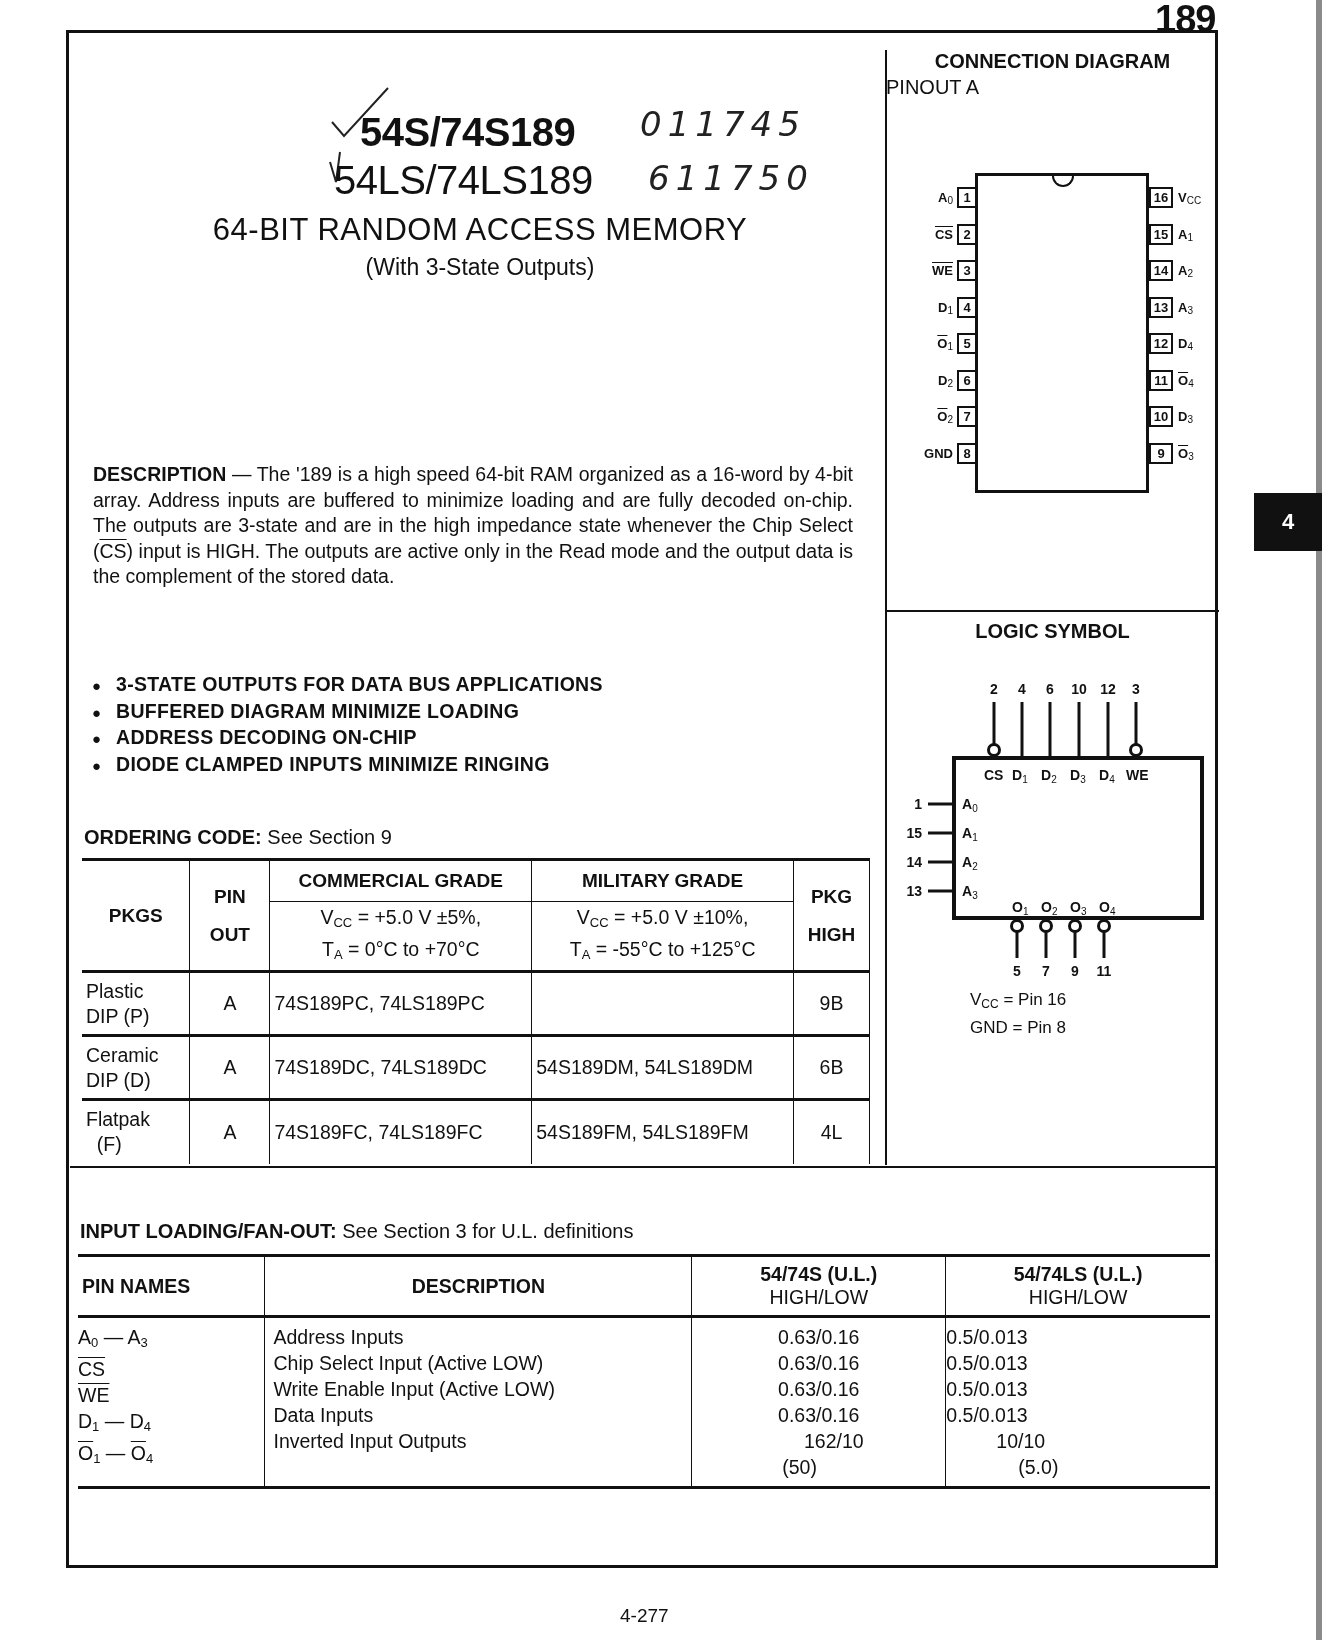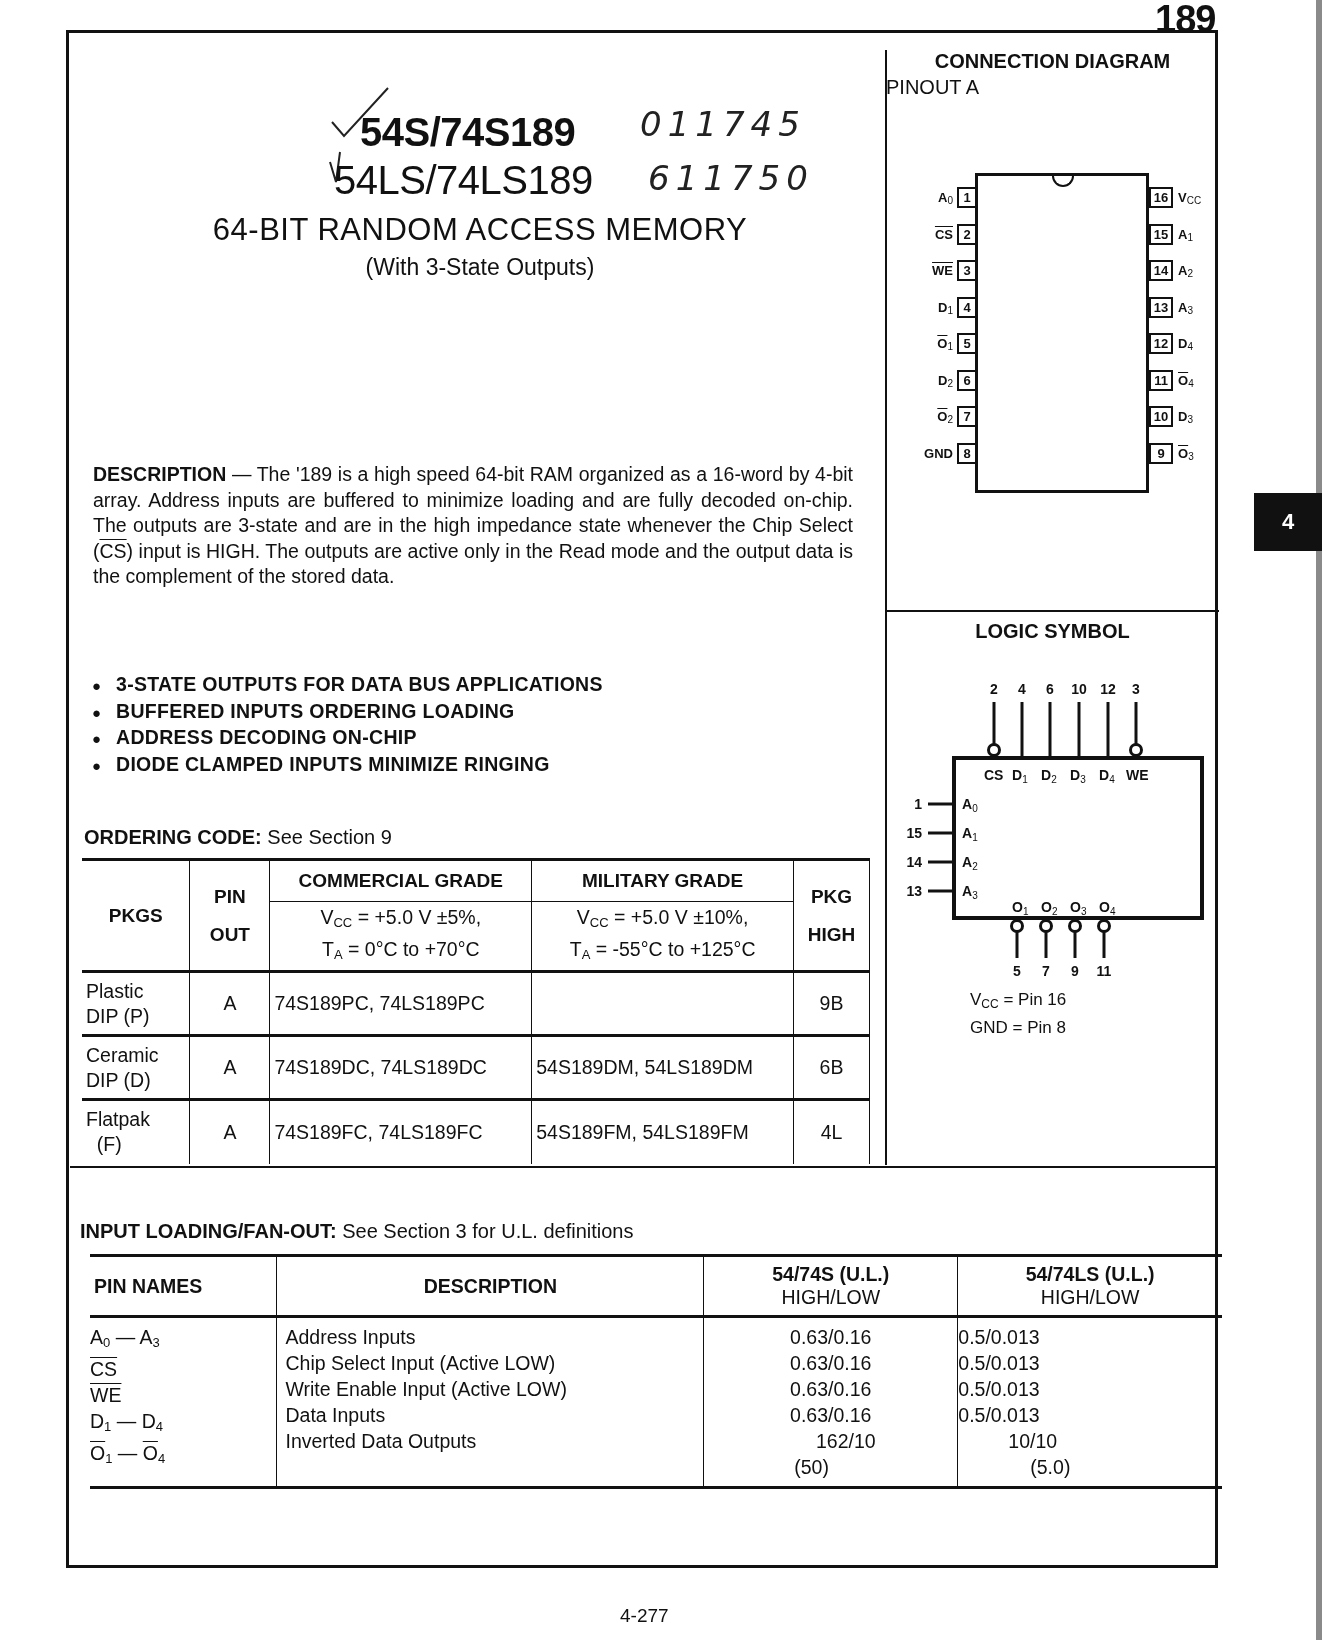--- a/index.html
+++ b/index.html
@@ -60,21 +60,21 @@
   .oc-table th { font-weight: bold; font-size: 19px; }
   .oc-table .hline-thick { border-top: 3px solid #111; }
   .oc-table td { padding: 2px 4px; }
   .oc-table .center { text-align: center; }
   .oc-table sub { font-size: 13px; vertical-align: -3px; }
 
   
   .il-rule-top { position: absolute; left: 70px; top: 1166px; width: 1148px; height: 2px; background: #111; }
   .il-title { position: absolute; left: 80px; top: 1220px; font-size: 20px; }
   .il-title b { font-weight: bold; }
-  .il-table { position: absolute; left: 78px; top: 1254px; width: 1132px; font-size: 19.5px; margin-left: 12px; }
+  .il-table { position: absolute; left: 78px; top: 1254px; width: 1132px; font-size: 19.5px; }
   .il-table th { font-weight: bold; font-size: 19.5px; padding: 6px 4px; border-top: 3px solid #111; border-bottom: 3px solid #111; }
   .il-table th, .il-table td { border-left: 1.5px solid #111; }
   .il-table th:first-child, .il-table td:first-child { border-left: none; }
   .il-table th .hl { font-weight: normal; display: block; }
   .il-table td { vertical-align: top; line-height: 26px; padding-top: 6px; padding-bottom: 6px; border-bottom: 3px solid #111; }
   .il-table sub { font-size: 13px; vertical-align: -3px; }
   .obar { text-decoration: overline; }
 </style>
 </head>
 <body>
@@ -95,21 +95,21 @@
 <div class="part2">54LS/74LS189</div>
 <div class="hand hand1">011745</div>
 <div class="hand hand2">611750</div>
 <div class="subtitle">64-BIT RANDOM ACCESS MEMORY</div>
 <div class="subtitle2">(With 3-State Outputs)</div>
 
 <p class="desc"><b>DESCRIPTION</b><span> — The '189 is a high speed 64-bit RAM organized as a 16-word by 4-bit array. Address inputs are buffered to minimize loading and are fully decoded on-chip. The outputs are 3-state and are in the high impedance state whenever the Chip Select (</span><span class="ov">CS</span><span>) input is HIGH. The outputs are active only in the Read mode and the output data is the complement of the stored data.</span></p>
 
 <ul class="features">
   <li>3-STATE OUTPUTS FOR DATA BUS APPLICATIONS</li>
-  <li>BUFFERED INPUTS ORDERING LOADING</li>
+  <li>BUFFERED DIAGRAM MINIMIZE LOADING</li>
   <li>ADDRESS DECODING ON-CHIP</li>
   <li>DIODE CLAMPED INPUTS MINIMIZE RINGING</li>
 </ul>
 
 <div class="cd-title">CONNECTION DIAGRAM</div>
 <div class="cd-sub">PINOUT A</div>
 <div class="chip"></div>
 <div class="notch"></div>
 <div id="cd-pins">
     <div class="pin pin-left" style="top: 187px;">1</div>
@@ -274,21 +274,21 @@
       <div class="obar">CS</div>
       <div class="obar">WE</div>
       <div>D<sub>1</sub> — D<sub>4</sub></div>
       <div><span class="obar">O</span><sub>1</sub> — <span class="obar">O</span><sub>4</sub></div>
     </td>
     <td style="padding-left:8px;">
       <div>Address Inputs</div>
       <div>Chip Select Input (Active LOW)</div>
       <div>Write Enable Input (Active LOW)</div>
       <div>Data Inputs</div>
-      <div>Inverted Data Outputs</div>
+      <div>Inverted Input Outputs</div>
     </td>
     <td style="text-align:center;">
       <div>0.63/0.16</div>
       <div>0.63/0.16</div>
       <div>0.63/0.16</div>
       <div>0.63/0.16</div>
       <div style="padding-left:30px;">162/10</div>
       <div style="text-align:left; padding-left:90px;">(50)</div>
     </td>
     <td style="text-align:left;">

